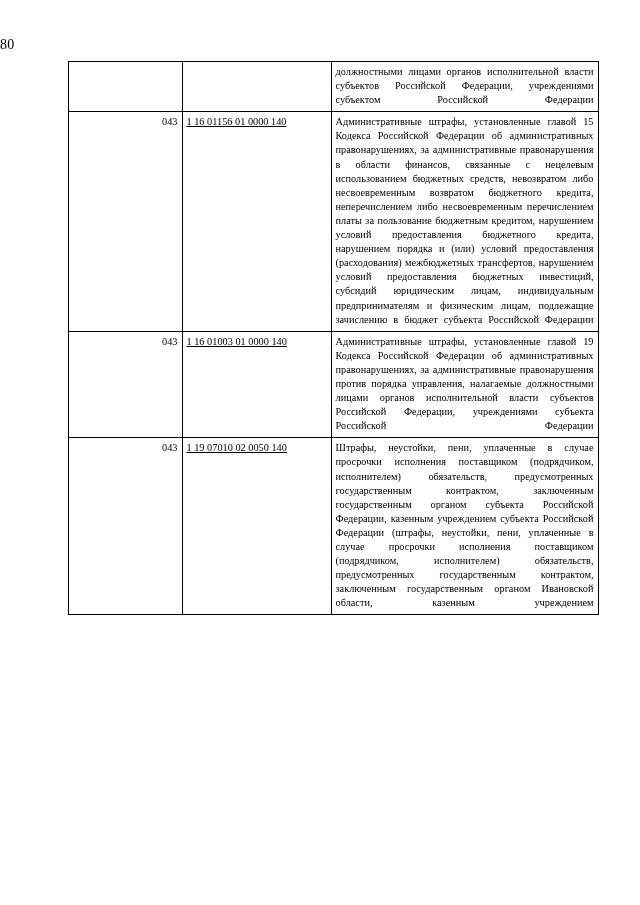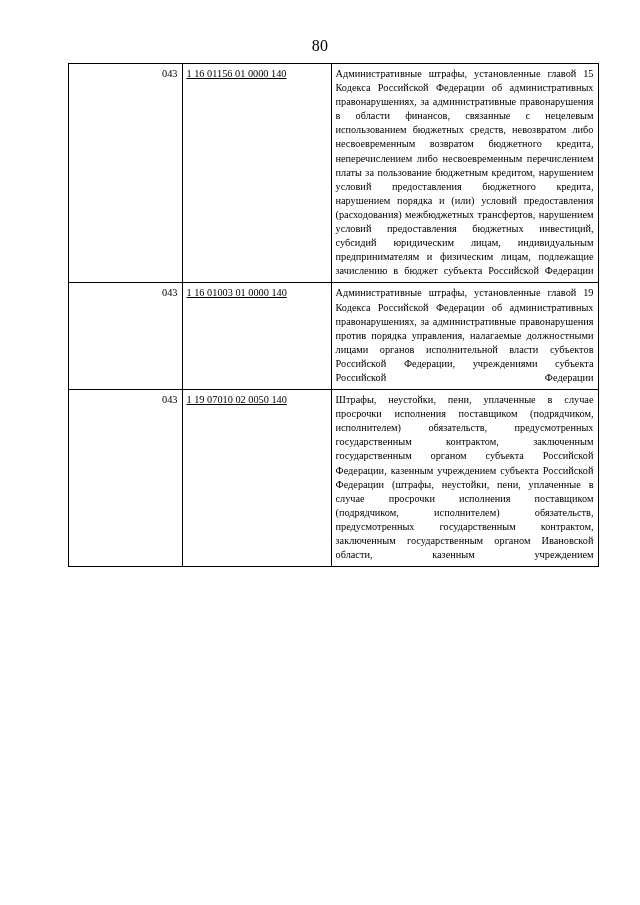--- a/index.html
+++ b/index.html
@@ -16,22 +16,21 @@
     overflow: hidden;
   }
   .page {
     width: 640px;
     height: 905px;
     box-sizing: border-box;
     padding: 0;
     position: relative;
   }
   .page-number {
-    text-align: center;
-    font-size: 16px;
+    font-size: 14px;
     margin: 0;
     padding-top: 37px;
     padding-bottom: 8px;
     letter-spacing: 0.2px;
   }
   .table-wrap {
     margin: 0 auto;
     width: 505px;
   }
   table.doc {
@@ -75,20 +74,27 @@
 <body>
 
 <div class="page">
 
   <div class="page-number">80</div>
 
   <div class="table-wrap">
     <table class="doc">
       <tbody>
 
+        <tr>
+          <td class="col-code"></td>
+          <td class="col-kbk"></td>
+          <td class="col-desc">
+            <span class="cell-text justify-all">должностными лицами органов исполнительной власти субъектов Российской Федерации, учреждениями субъектом Российской Федерации</span>
+          </td>
+        </tr>
 
         <tr>
           <td class="col-code">043</td>
           <td class="col-kbk">1 16 01156 01 0000 140</td>
           <td class="col-desc">
             <span class="cell-text justify-all">Административные штрафы, установленные главой 15 Кодекса Российской Федерации об административных правонарушениях, за административные правонарушения в области финансов, связанные с нецелевым использованием бюджетных средств, невозвратом либо несвоевременным возвратом бюджетного кредита, неперечислением либо несвоевременным перечислением платы за пользование бюджетным кредитом, нарушением условий предоставления бюджетного кредита, нарушением порядка и (или) условий предоставления (расходования) межбюджетных трансфертов, нарушением условий предоставления бюджетных инвестиций, субсидий юридическим лицам, индивидуальным предпринимателям и физическим лицам, подлежащие зачислению в бюджет субъекта Российской Федерации</span>
           </td>
         </tr>
 
         <tr>

